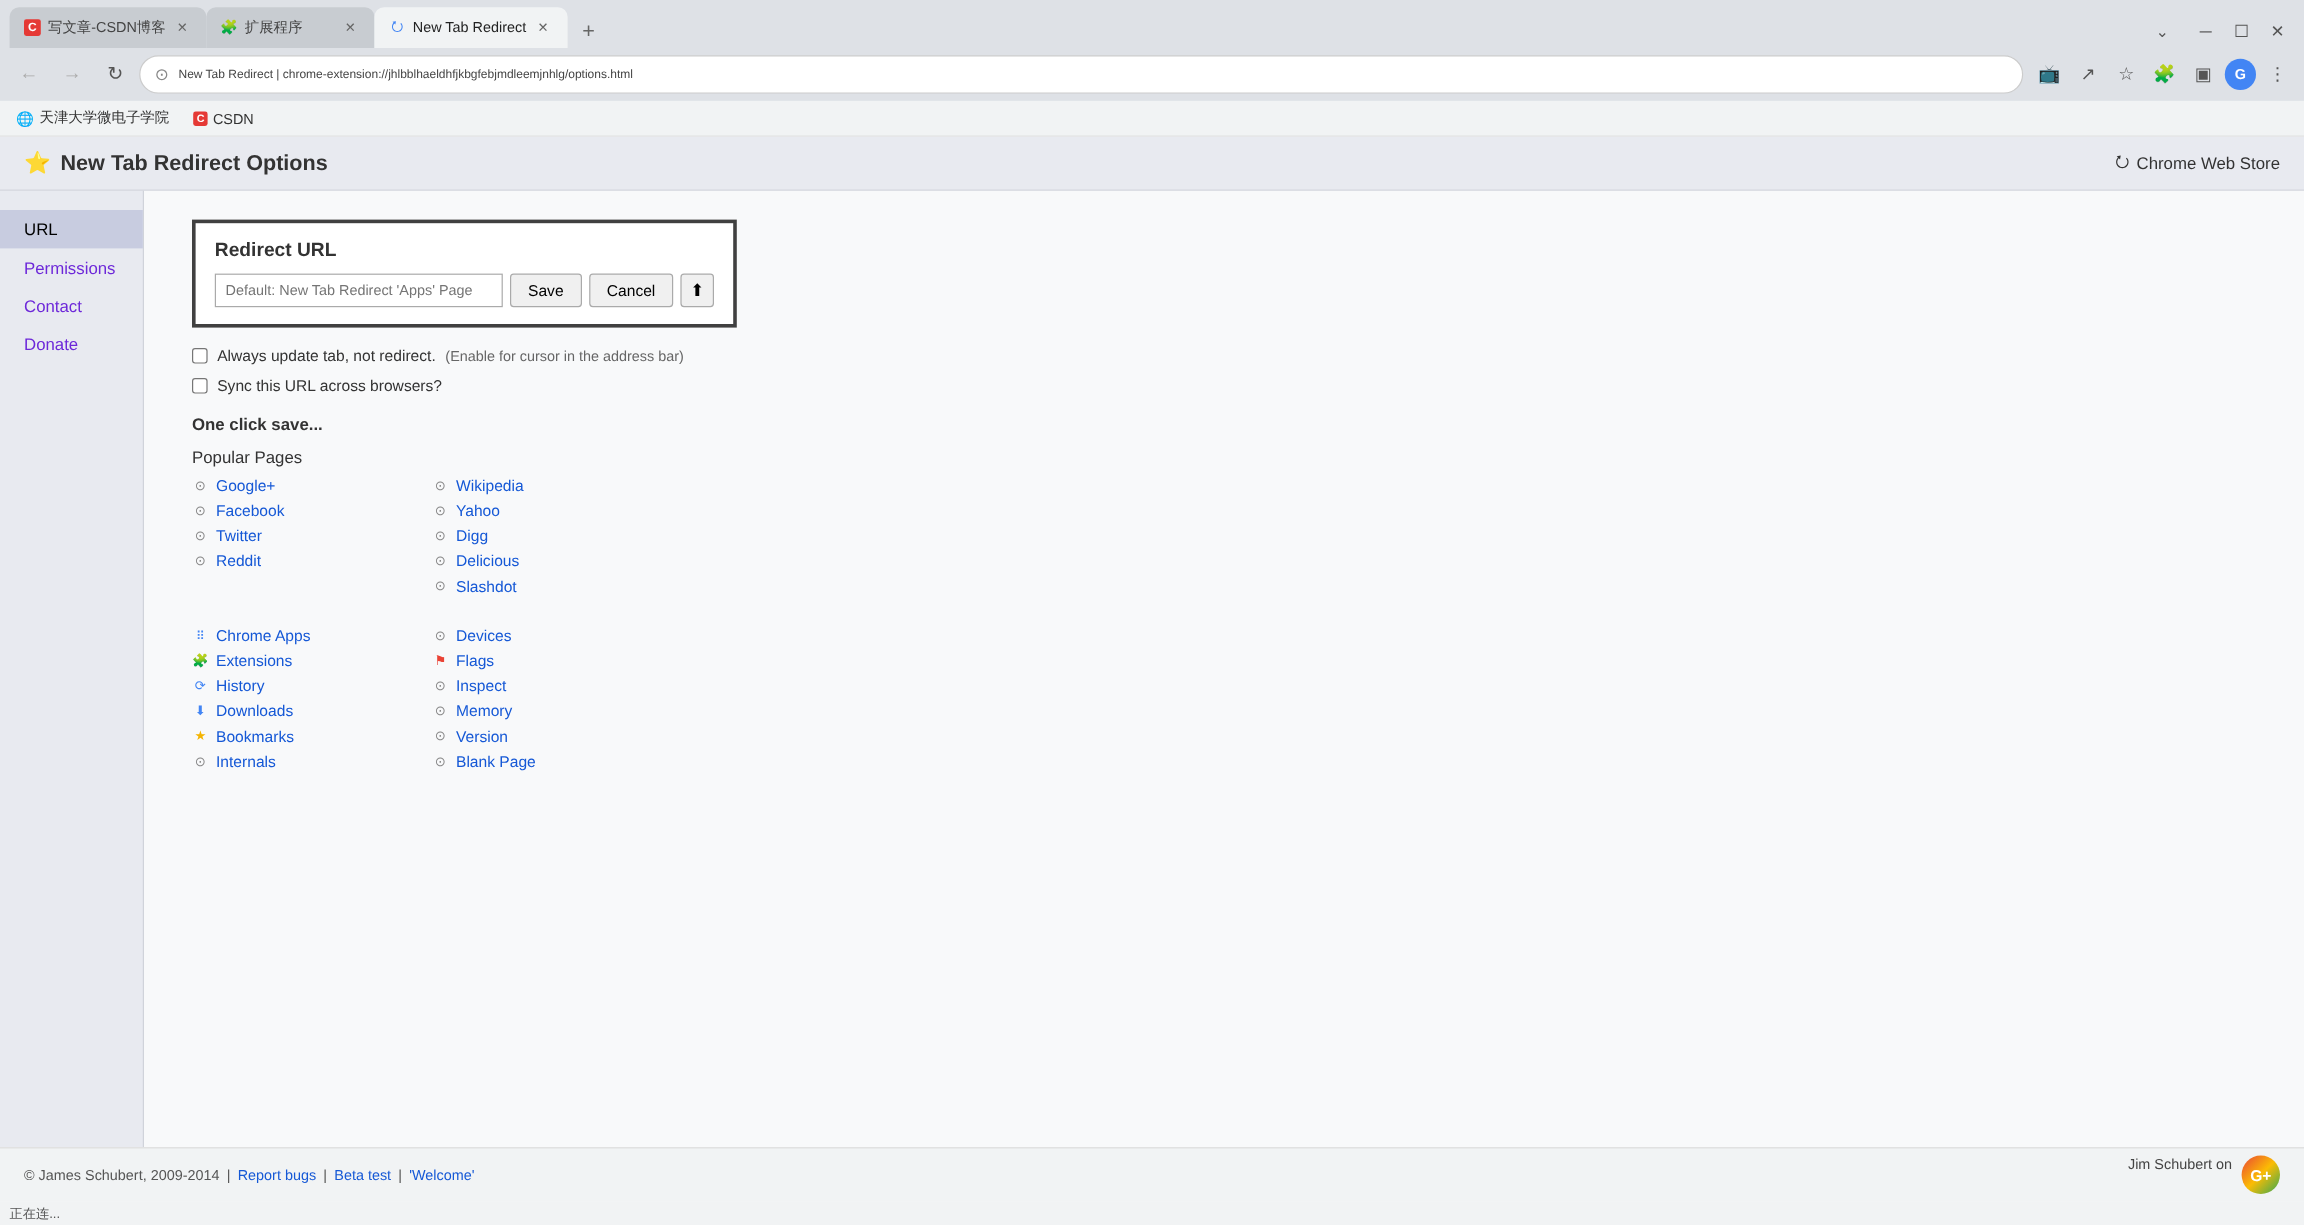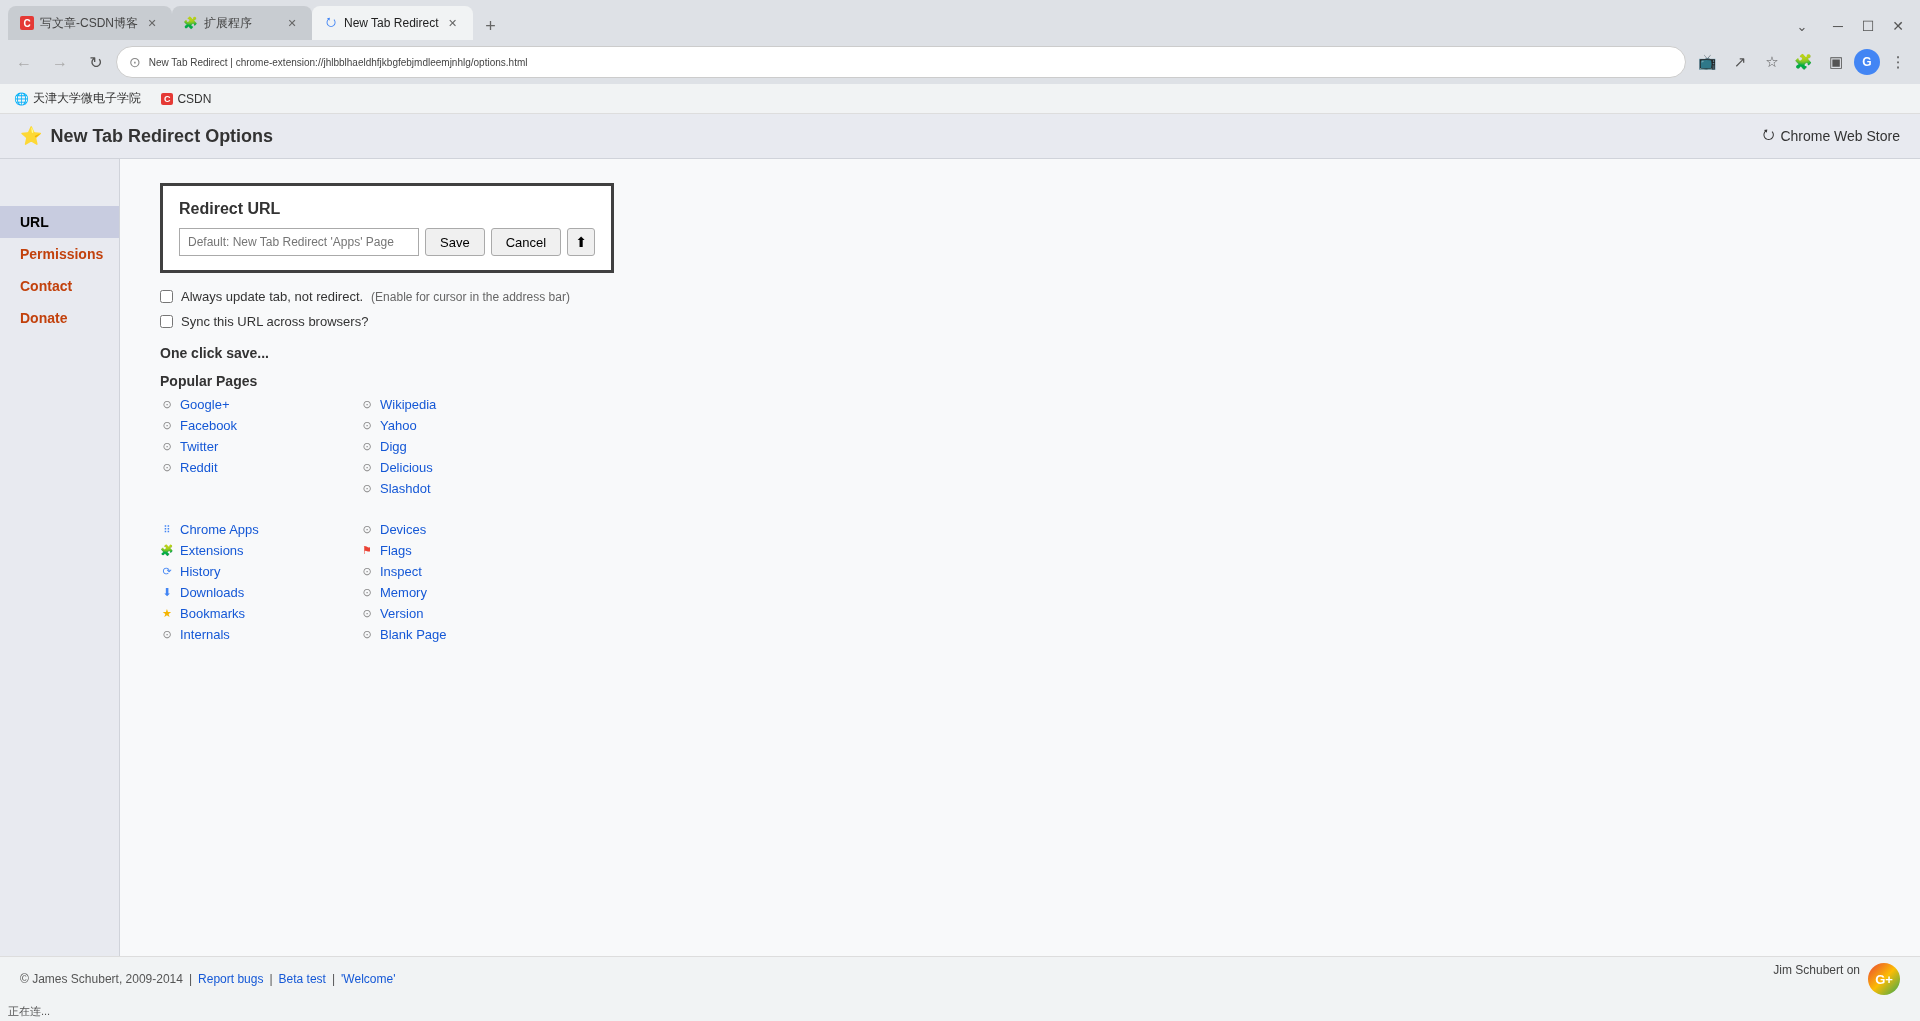--- a/index.html
+++ b/index.html
@@ -39,22 +39,22 @@
     .ext-page { flex: 1; display: flex; flex-direction: column; background: #f8f9fa; }
     .ext-header { background: #e8eaf0; padding: 10px 20px; display: flex; align-items: center; justify-content: space-between; border-bottom: 1px solid #d0d3da; }
     .ext-header-title { display: flex; align-items: center; gap: 8px; font-size: 18px; font-weight: bold; color: #333; }
     .ext-header-right { font-size: 14px; color: #333; display: flex; align-items: center; gap: 6px; cursor: pointer; }
 
     
     .ext-content { display: flex; flex: 1; }
 
     
     .sidebar { width: 120px; background: #e8eaf0; padding: 16px 0; border-right: 1px solid #d0d3da; }
-    .sidebar-item { padding: 8px 20px; cursor: pointer; font-size: 14px; color: #c2410c; font-weight: bold; }
-    .sidebar-item.active { background: #c8cce0; font-weight: bold; color: #000; margin-top: 31px; }
+    .sidebar-item { padding: 8px 20px; cursor: pointer; font-size: 14px; color: #6d28d9; }
+    .sidebar-item.active { background: #c8cce0; font-weight: normal; color: #000; }
 
     
     .main-content { flex: 1; padding: 24px 40px; background: #f8f9fa; overflow-y: auto; }
 
     
     .redirect-url-box { border: 3px solid #404040; padding: 14px 16px; display: inline-block; margin-bottom: 16px; background: #fff; }
     .redirect-url-label { font-size: 16px; font-weight: bold; color: #333; margin-bottom: 10px; }
     .redirect-url-inputs { display: flex; align-items: center; gap: 6px; justify-content: center; }
     .redirect-url-input { width: 240px; height: 28px; border: 1px solid #aaa; padding: 0 8px; font-size: 12px; color: #666; outline: none; }
     .btn { height: 28px; padding: 0 14px; font-size: 13px; border: 1px solid #aaa; background: #f0f0f0; cursor: pointer; border-radius: 3px; }
@@ -63,21 +63,21 @@
     
     .checkbox-row { display: flex; align-items: center; gap: 8px; margin-bottom: 10px; font-size: 13px; color: #333; }
     .checkbox-row input[type=checkbox] { margin: 0; }
     .checkbox-note { color: #666; font-size: 12px; }
 
     
     .one-click-title { font-size: 14px; font-weight: bold; color: #333; margin: 16px 0 12px 0; }
 
     
     .pages-section { margin-bottom: 20px; }
-    .section-header { font-size: 14px; font-weight: bold; color: #333; margin-bottom: 8px; }
+    .section-header { font-size: 14px; font-weight: normal; color: #333; margin-bottom: 8px; }
     .pages-grid { display: flex; gap: 0; }
     .pages-col { min-width: 200px; }
     .page-link { display: flex; align-items: center; gap: 6px; margin-bottom: 6px; cursor: pointer; }
     .page-link a { color: #1558d6; text-decoration: none; font-size: 13px; }
     .page-icon { width: 14px; height: 14px; display: inline-flex; align-items: center; justify-content: center; font-size: 11px; flex-shrink: 0; }
     .globe-icon { color: #888; }
     .grid-icon { color: #4285f4; font-size: 10px; }
     .puzzle-icon { color: #4285f4; }
     .history-icon { color: #4285f4; }
     .download-icon { color: #4285f4; }

